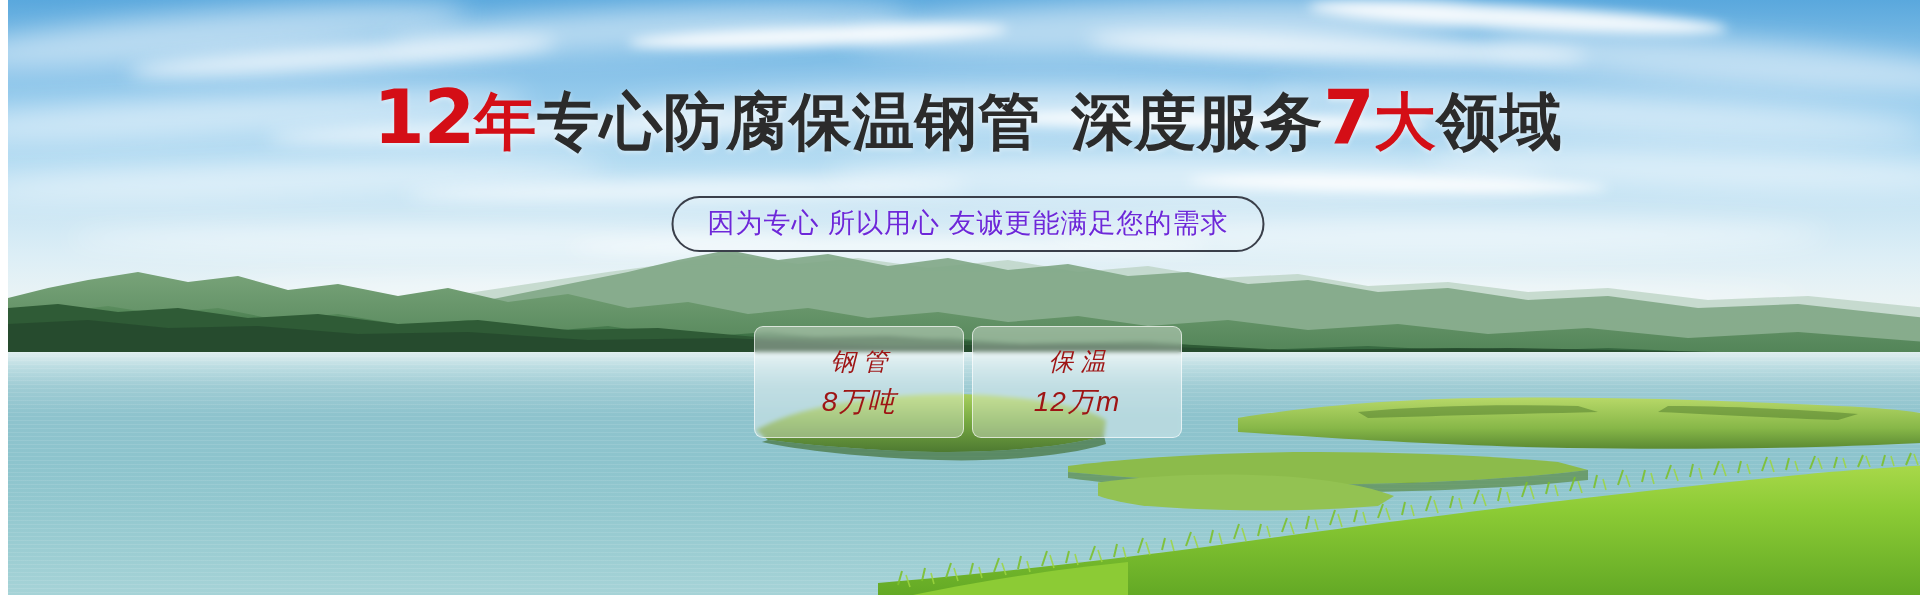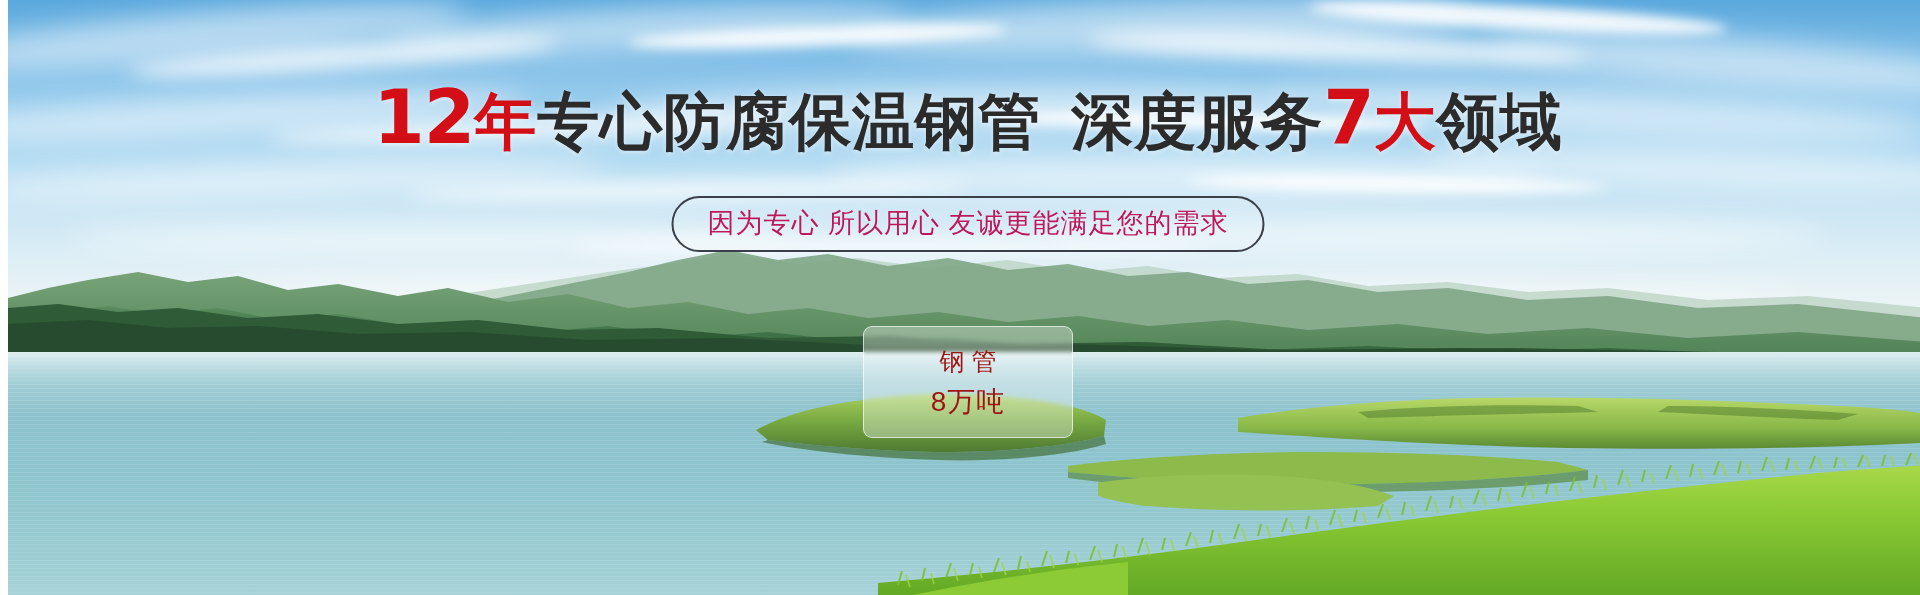--- a/index.html
+++ b/index.html
@@ -98,21 +98,21 @@
   
   .pill{
     position:absolute;left:50%;top:196px;
     transform:translateX(-50%);
     padding:8px 34px 10px 34px;
     border:2px solid #3a3f4a;
     border-radius:34px;
     font-size:27px;
     line-height:34px;
     letter-spacing:1px;
-    color:#be185d;
+    color:#6d28d9;
     white-space:nowrap;
     background:rgba(255,255,255,.10);
     text-shadow:0 1px 2px rgba(255,255,255,.5);
   }
 
   
   .cards{
     position:absolute;left:50%;top:326px;
     transform:translateX(-50%);
     display:flex;
@@ -120,20 +120,21 @@
   }
   .card{
     width:210px;height:112px;
     border-radius:9px;
     background:rgba(255,255,255,.34);
     border:1px solid rgba(255,255,255,.65);
     backdrop-filter:blur(2px);
     display:flex;flex-direction:column;
     align-items:center;justify-content:center;
     gap:14px;
+    font-style:italic;
   }
   .card-title{
     font-size:25px;line-height:25px;
     color:#9e1414;letter-spacing:7px;
     text-indent:7px;
     font-weight:400;
   }
   .card-value{
     font-size:28px;line-height:28px;
     color:#9e1414;letter-spacing:1px;
@@ -342,16 +343,22 @@
   <div class="cards">
 
     <div class="card">
       <div class="card-title">钢管</div>
       <div class="card-value">
         <span>8万吨</span><sup></sup>
       </div>
     </div>
 
 
+    <div class="card">
+      <div class="card-title">保温</div>
+      <div class="card-value">
+        <span>12万m</span><sup></sup>
+      </div>
+    </div>
 
   </div>
 
 </div>
 
 </body></html>

